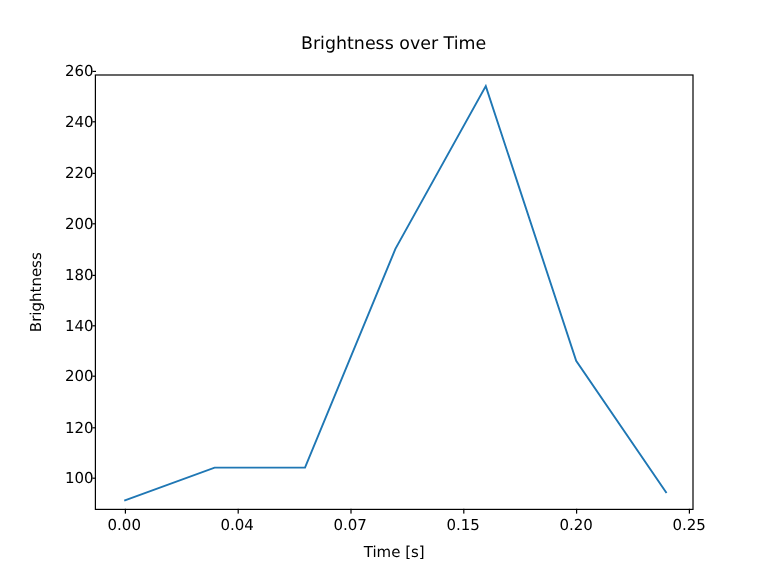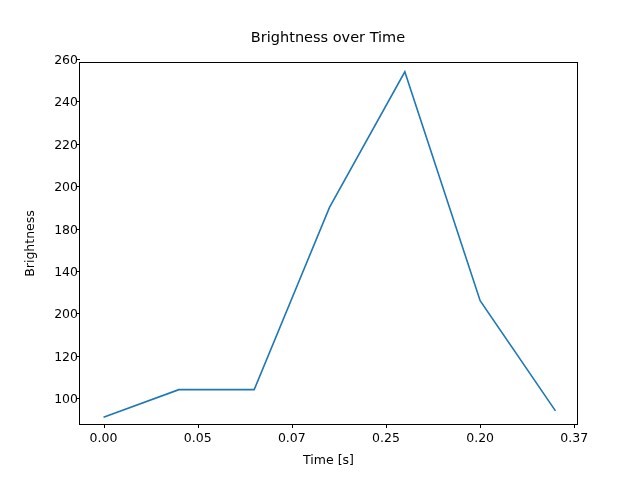--- a/index.html
+++ b/index.html
@@ -147,37 +147,37 @@
           <div class="ytick-label">260</div>
         </div>
       </div>
     <div id="xtick-container">
         <div class="xtick-wrap" style="left: 23.54px;">
           <div class="xtick"></div>
           <div class="xtick-label">0.00</div>
         </div>
         <div class="xtick-wrap" style="left: 117.69px;">
           <div class="xtick"></div>
-          <div class="xtick-label">0.05</div>
+          <div class="xtick-label">0.04</div>
         </div>
         <div class="xtick-wrap" style="left: 211.84px;">
           <div class="xtick"></div>
           <div class="xtick-label">0.07</div>
         </div>
         <div class="xtick-wrap" style="left: 305.99px;">
           <div class="xtick"></div>
-          <div class="xtick-label">0.25</div>
+          <div class="xtick-label">0.15</div>
         </div>
         <div class="xtick-wrap" style="left: 400.14px;">
           <div class="xtick"></div>
           <div class="xtick-label">0.20</div>
         </div>
         <div class="xtick-wrap" style="left: 494.29px;">
           <div class="xtick"></div>
-          <div class="xtick-label">0.37</div>
+          <div class="xtick-label">0.25</div>
         </div>
       </div>
   </div>
 
   <div id="xlabel">Time [s]</div>
   <div id="ylabel">Brightness</div>
 
 </div>
 
 </body></html>

